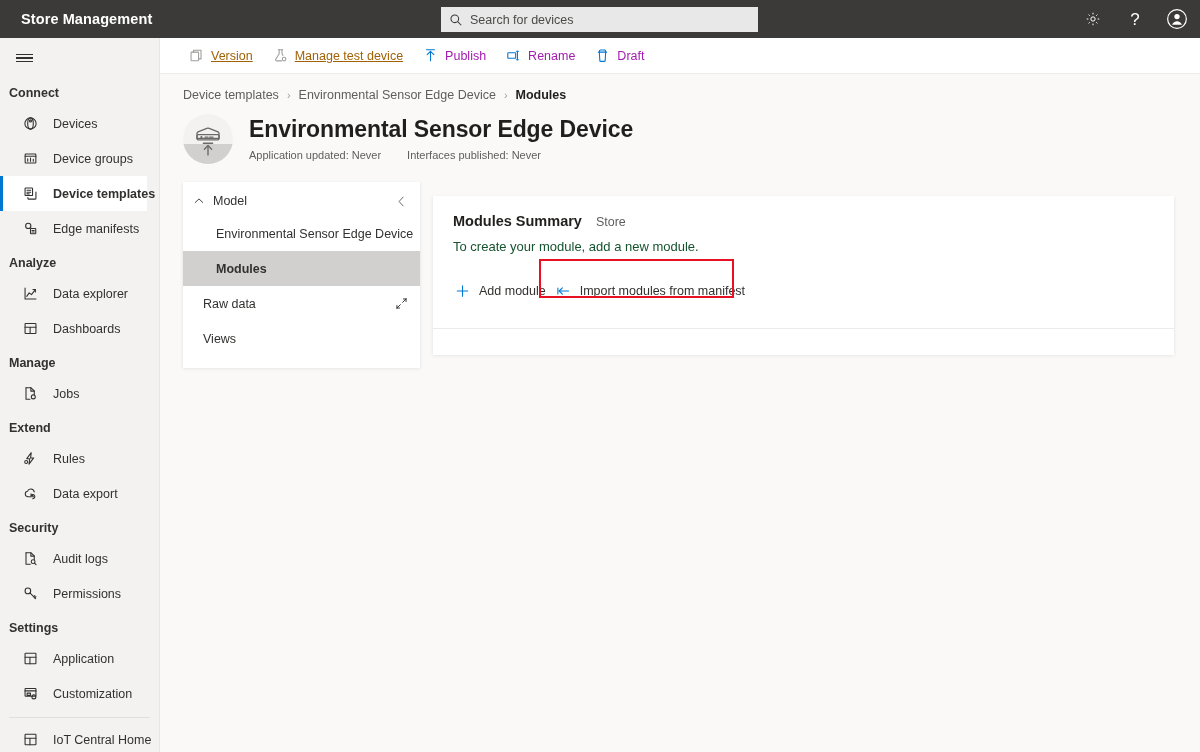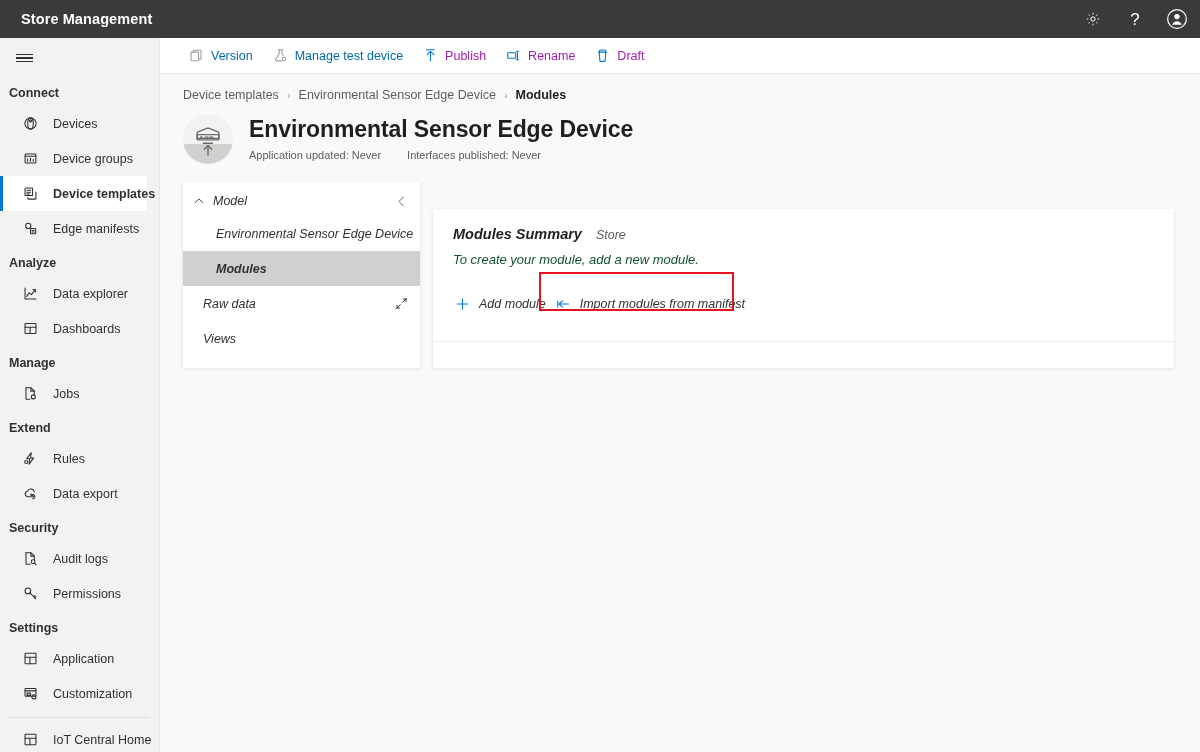--- a/index.html
+++ b/index.html
@@ -104,21 +104,21 @@
     border-bottom: 1px solid #edebe9;
     display: flex; align-items: center;
     padding-left: 22px; gap: 6px;
   }
   .cmd-btn {
     display: flex; align-items: center;
     height: 30px; padding: 0 7px;
     cursor: pointer; color: #a21caf;
     font-size: 12.5px; white-space: nowrap;
   }
-  .cmd-btn.disabled { color: #0369a1; cursor: default; }
+  .cmd-btn.disabled { color: #a16207; cursor: default; text-decoration: underline; }
   .cmd-ico {
     width: 15px; height: 15px; flex: 0 0 15px;
     display: flex; align-items: center; justify-content: center;
     color: #0078d4; margin-right: 7px;
   }
   .cmd-btn.disabled .cmd-ico { color: #a19f9d; }
 
   
   .content {
     position: absolute; left: 160px; top: 74px;
@@ -153,21 +153,21 @@
   .head-text { margin-left: 16px; padding-top: 1px; }
   .page-title {
     font-size: 23px; font-weight: 600; color: #201f1e;
     letter-spacing: -0.1px; line-height: 28px;
   }
   .meta-row { display: flex; margin-top: 6px; }
   .meta-item { font-size: 11px; color: #605e5c; }
   .meta-item + .meta-item { margin-left: 26px; }
 
   
-  .panels { display: flex; padding: 18px 0 0 23px; align-items: flex-end; font-style: italic; }
+  .panels { display: flex; padding: 18px 0 0 23px; align-items: center; }
   .model-panel {
     width: 237px;
     background: #ffffff;
     box-shadow: 0 1.2px 3.6px rgba(0,0,0,.10), 0 0.3px 0.9px rgba(0,0,0,.08);
     padding: 4px 0 12px 0;
   }
   .model-header {
     display: flex; align-items: center;
     height: 30px; padding: 0 12px 0 9px;
     cursor: pointer;
@@ -232,20 +232,29 @@
   }
   .card-divider { height: 1px; background: #edebe9; margin-top: 18px; }
   .card-foot { height: 26px; }
 </style>
 </head>
 <body>
 
 <div class="topbar">
   <div class="app-title">Store Management</div>
 
+  <div class="search-wrap">
+    <span class="search-icon">
+      <svg viewBox="0 0 16 16" width="14" height="14" fill="none" stroke="currentColor" stroke-width="1.2">
+        <circle cx="6.6" cy="6.6" r="4.4"></circle>
+          <line x1="9.9" y1="9.9" x2="14" y2="14"></line>
+      </svg>
+    </span>
+    <input class="search-input" type="text" placeholder="Search for devices" style="">
+  </div>
 
   <div class="top-actions">
     <div class="top-icon-btn">
       <svg viewBox="0 0 20 20" width="16" height="16" fill="none" stroke="currentColor" stroke-width="1.25">
         <circle cx="10" cy="10" r="2.7"></circle>
         <path d="M10 2.2v2M10 15.8v2M2.2 10h2M15.8 10h2M4.5 4.5l1.4 1.4M14.1 14.1l1.4 1.4M15.5 4.5l-1.4 1.4M5.9 14.1l-1.4 1.4"></path>
       </svg>
     </div>
     <div class="top-icon-btn">
       <span class="help-glyph">?</span>

